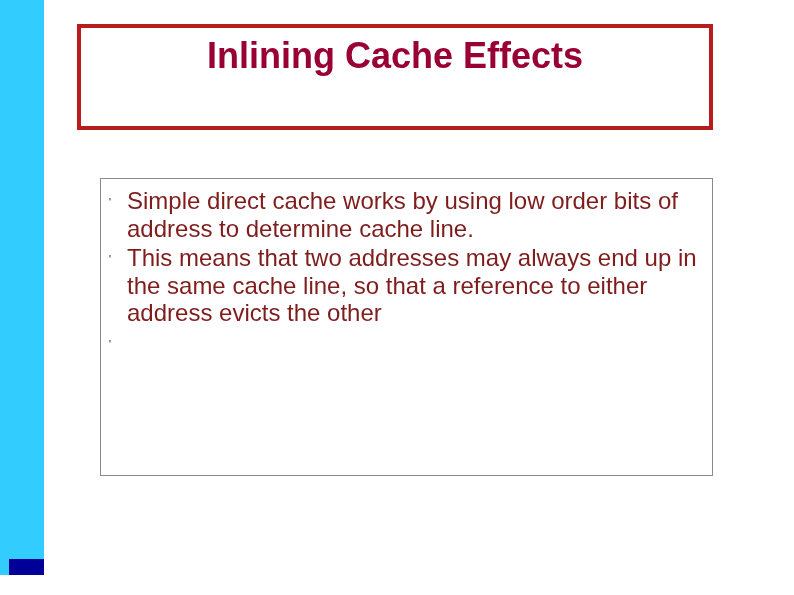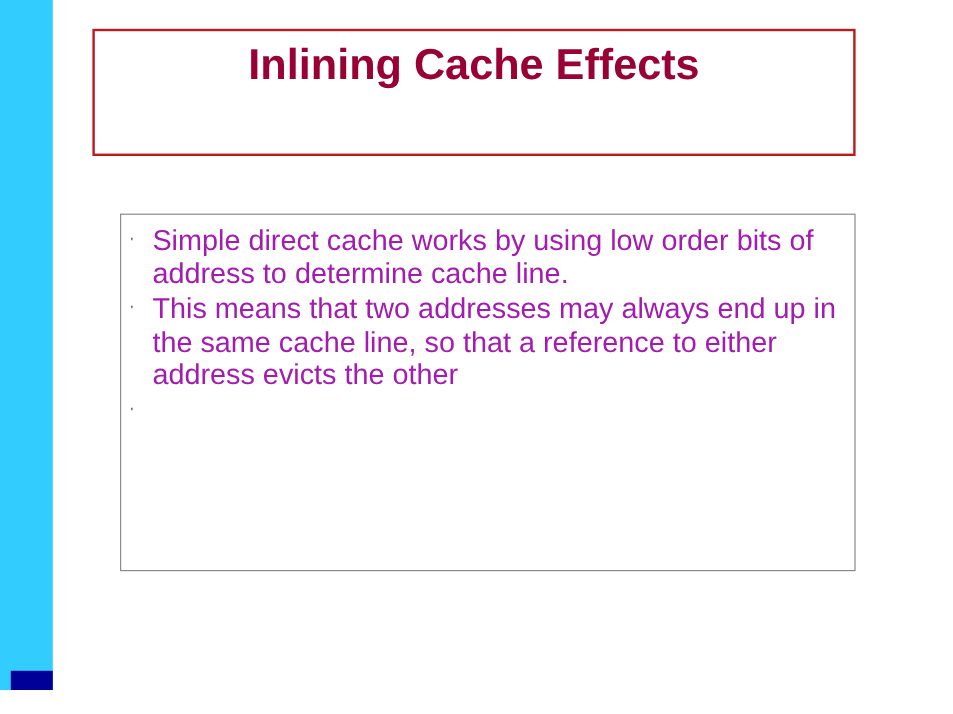--- a/index.html
+++ b/index.html
@@ -21,21 +21,21 @@
       width: 44px;
       height: 575px;
       background: #33ccff;
     }
     .title-box {
       position: absolute;
       left: 77px;
       top: 24px;
       width: 636px;
       height: 106px;
-      border: 2px solid #b91c1c;
+      border: 4px solid #b91c1c;
       background: #ffffff;
       text-align: center;
       padding-top: 7px;
     }
     .title-box h1 {
       font-size: 36px;
       font-weight: bold;
       color: #990033;
       letter-spacing: 0px;
     }
@@ -58,21 +58,21 @@
       flex-shrink: 0;
       width: 18px;
       font-size: 10px;
       color: #000033;
       line-height: 28px;
       padding-top: 2px;
       padding-left: 0px;
     }
     .bullet-text {
       font-size: 24px;
-      color: #a21caf;
+      color: #7f1d1d;
       line-height: 1.15;
     }
     .corner-box {
       position: absolute;
       left: 9px;
       top: 559px;
       width: 35px;
       height: 16px;
       background: #000099;
     }

